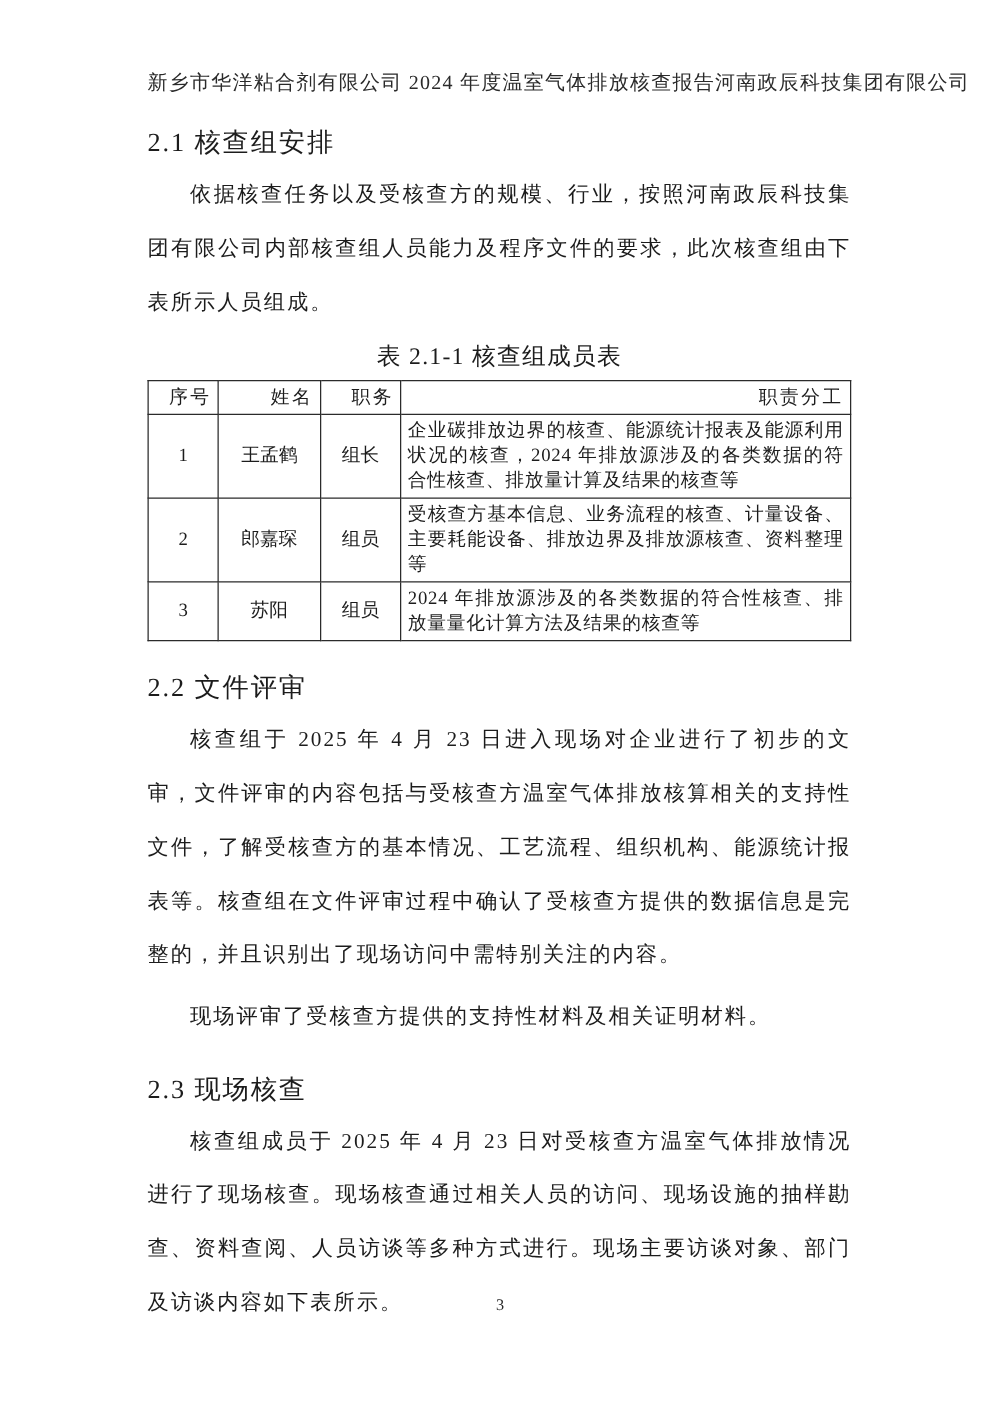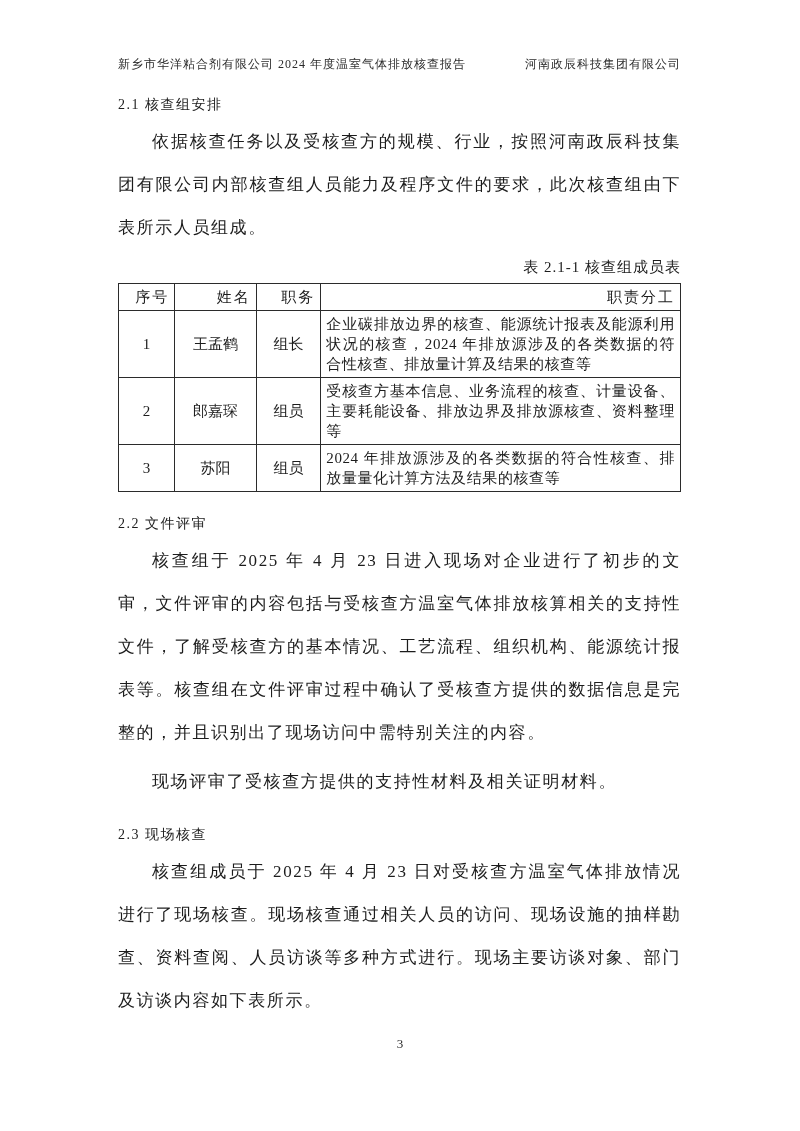--- a/index.html
+++ b/index.html
@@ -16,49 +16,49 @@
     color: #1c1c1c;
     font-family: "Liberation Serif", "DejaVu Serif", serif;
     box-sizing: border-box;
     padding: 56px 119px 0 118px;
     overflow: hidden;
   }
   .doc-header {
     display: flex;
     justify-content: space-between;
     align-items: baseline;
-    font-size: 12px;
+    font-size: 16px;
     letter-spacing: 1px;
     color: #2a2a2a;
     white-space: nowrap;
   }
   .h-main {
     font-size: 19px;
     font-weight: bold;
     letter-spacing: 1px;
     margin-top: 31px;
   }
   .h-sub {
-    font-size: 14px;
+    font-size: 21px;
     letter-spacing: 1.5px;
     margin-top: 23px;
   }
   .para {
     font-size: 17px;
     line-height: 43px;
     letter-spacing: 1.6px;
     text-align: justify;
     text-justify: inter-character;
     text-indent: 2em;
     margin-top: 6px;
   }
   .table-caption {
-    font-size: 15px;
+    font-size: 19px;
     letter-spacing: 1px;
-    text-align: right;
+    text-align: center;
     margin-top: 9px;
   }
   table.members {
     width: 100%;
     border-collapse: collapse;
     margin-top: 6px;
     table-layout: fixed;
   }
   table.members th, table.members td {
     border: 1px solid #2b2b2b;

